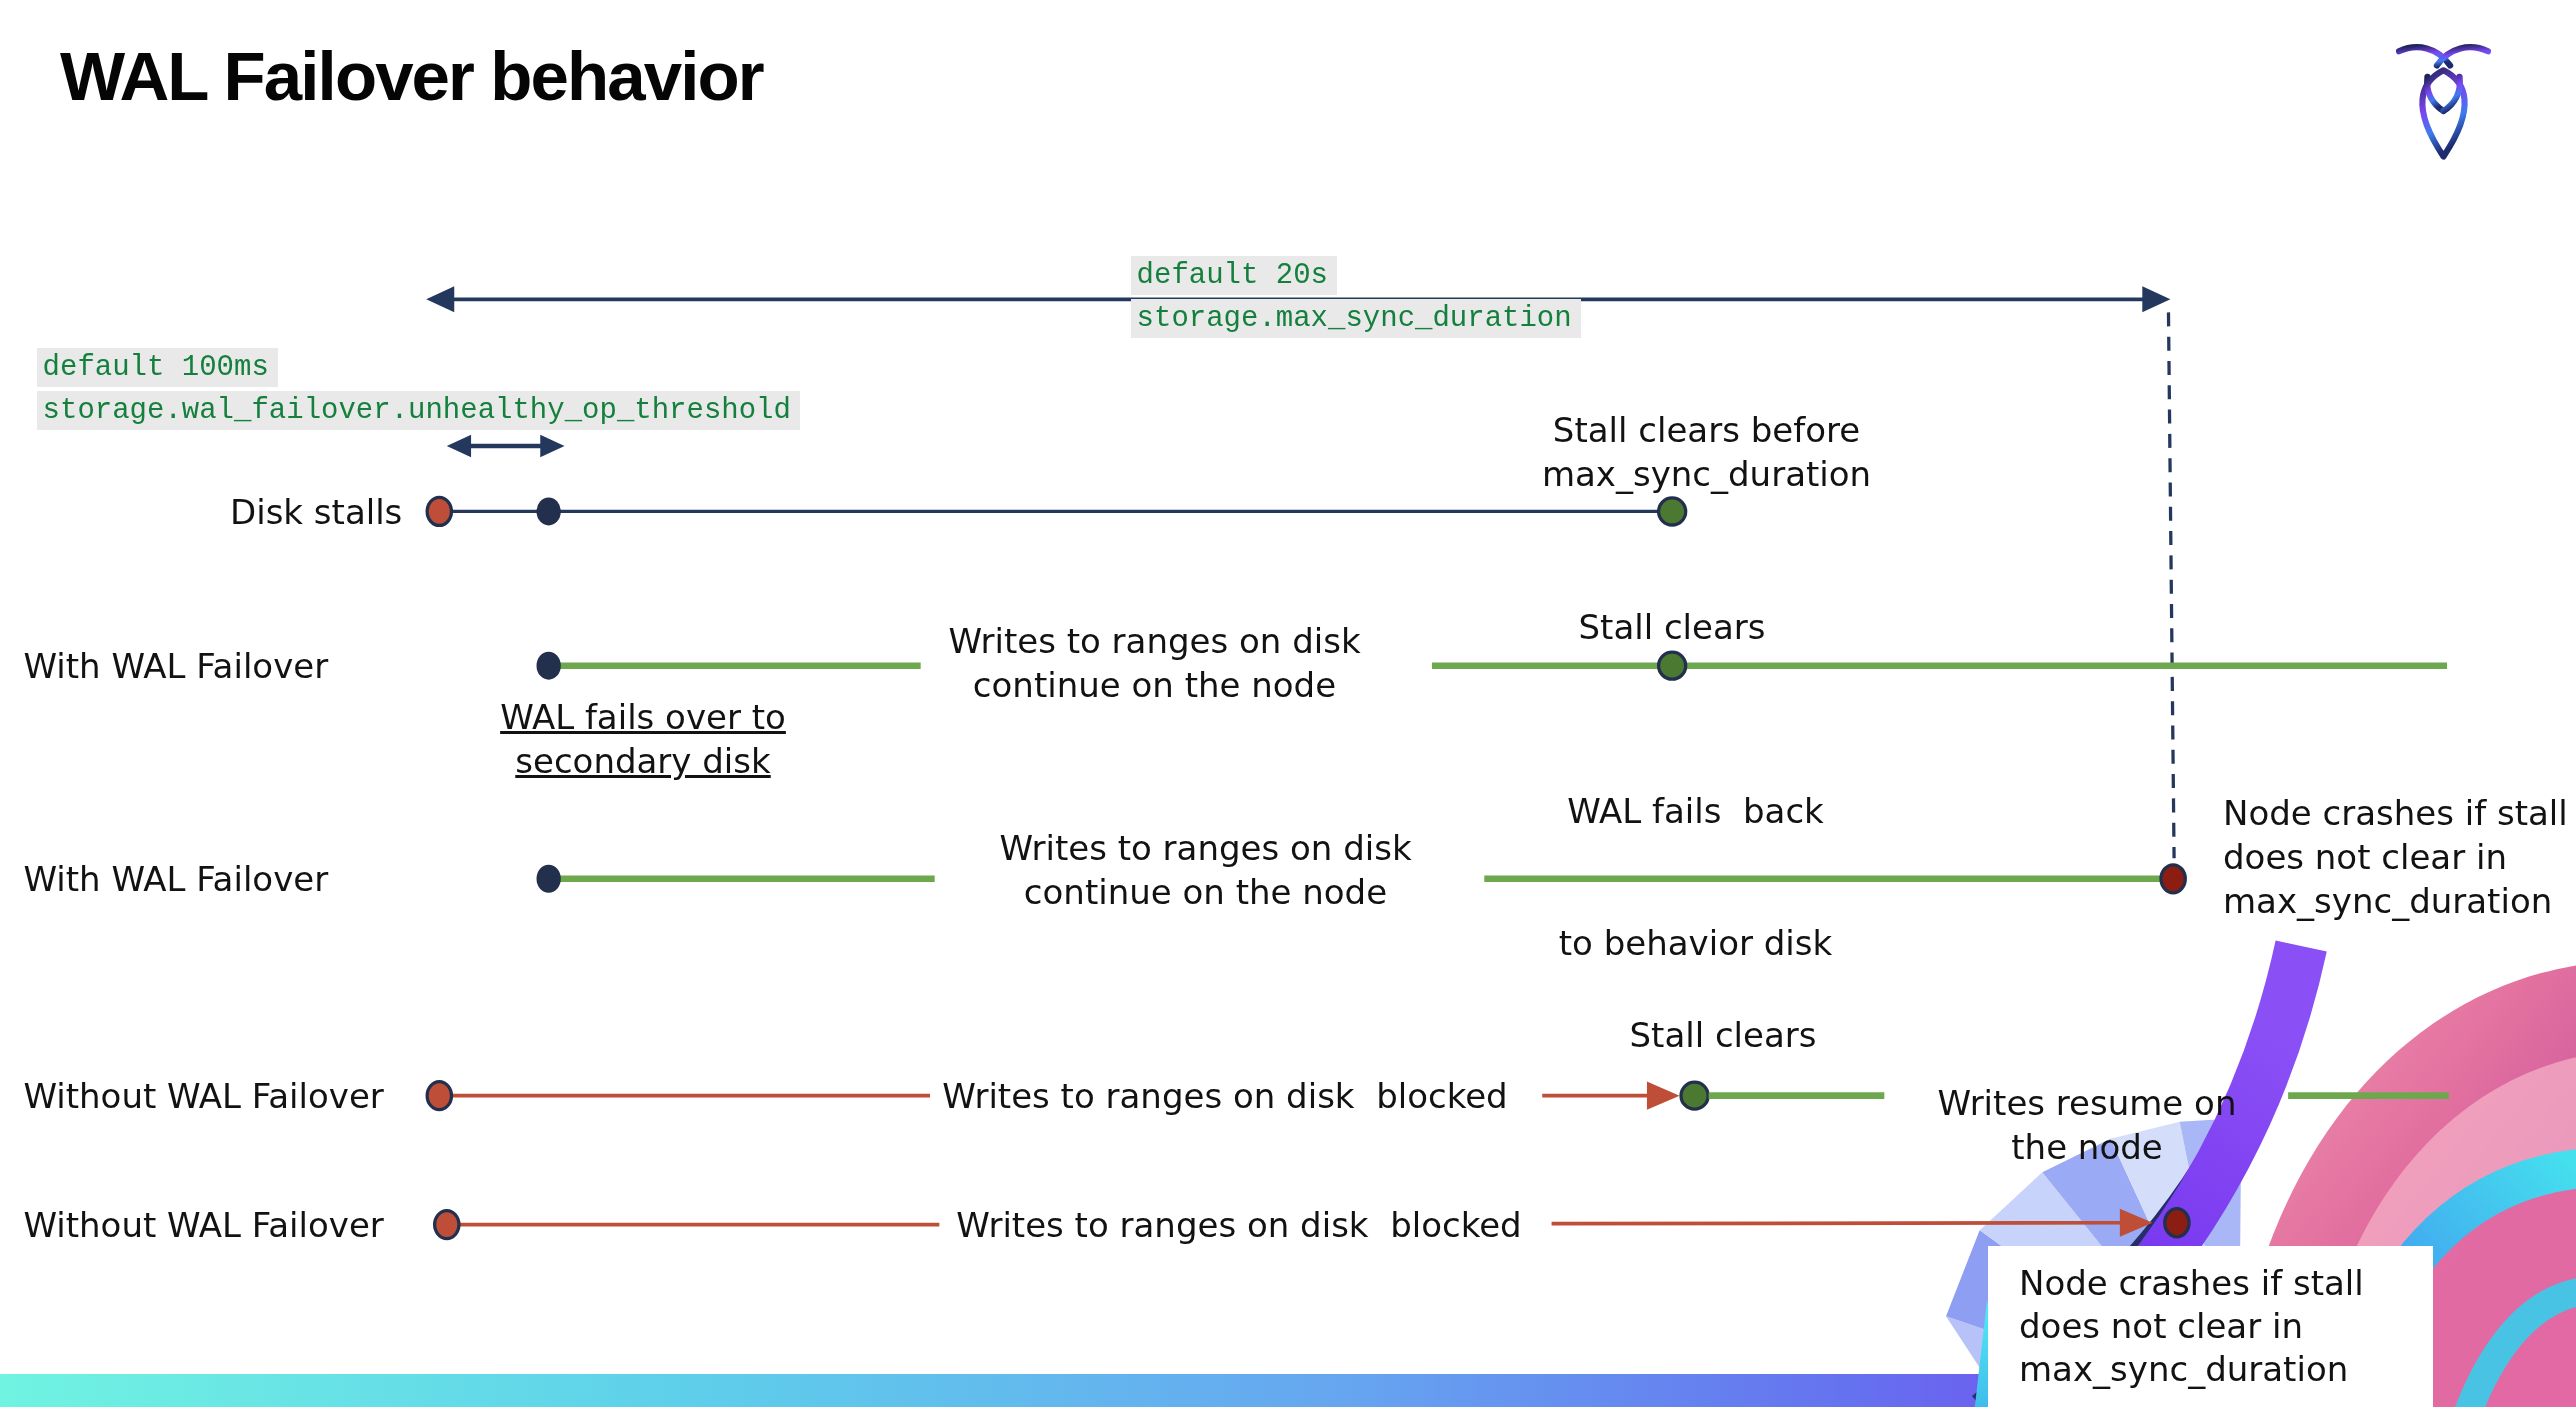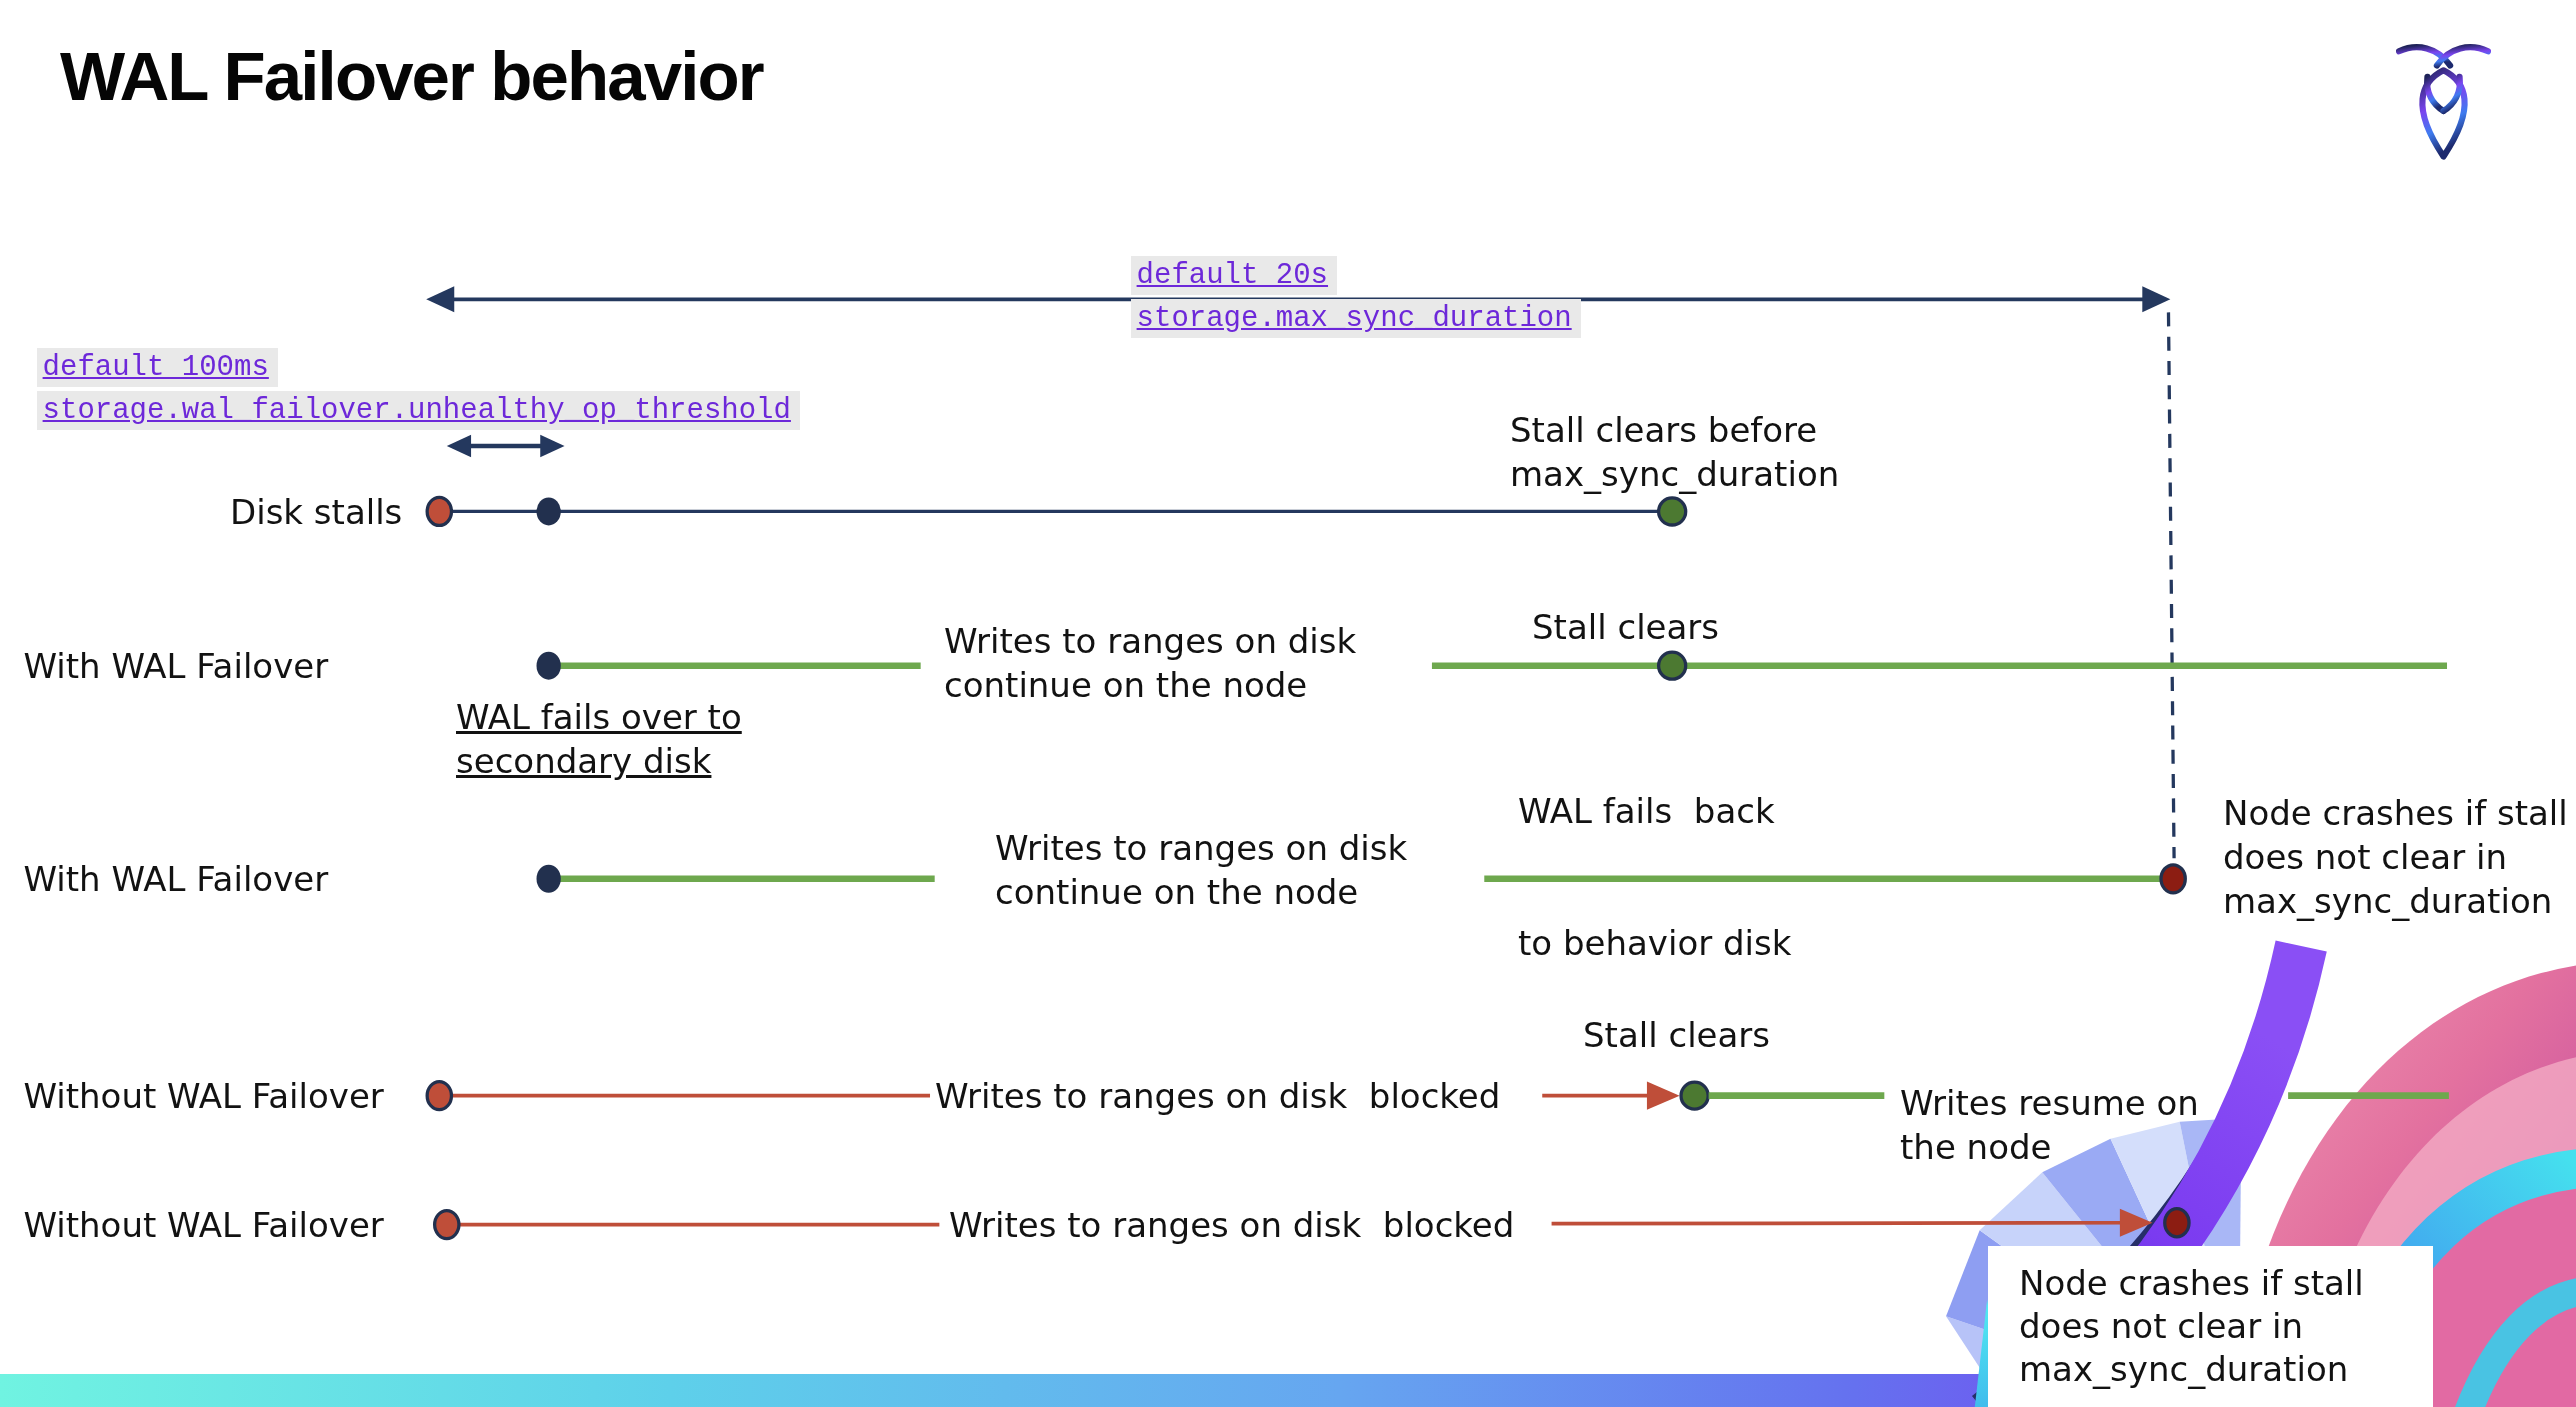--- a/index.html
+++ b/index.html
@@ -10,28 +10,28 @@
   #bottom-bar{z-index:1;}
   #brand-art{z-index:2;}
   #diagram{z-index:3;}
   #annotation-box{z-index:4;}
   .lbl,.code-label,#page-title,#logo{z-index:5;}
 
   #page-title{left:60px;top:37px;font-size:69px;font-weight:bold;color:#050505;
               letter-spacing:-1.9px;font-family:"Liberation Sans","DejaVu Sans",sans-serif;}
 
   .lbl{position:absolute;font-size:34px;color:#121212;line-height:44px;}
-  .lbl.center{}
+  .lbl.center{text-align:center;}
   .lbl .ln{display:block;}
   .pre{white-space:pre;}
 
   .code-label{position:absolute;display:flex;flex-direction:column;align-items:flex-start;gap:4.7px;}
-  .code-line{display:inline-block;background:#e9e9e9;color:#6d28d9;
+  .code-line{display:inline-block;background:#e9e9e9;color:#15803d;
              font-family:"Liberation Mono","DejaVu Sans Mono",monospace;
-             font-size:29px;line-height:37px;padding:0.9px 9.3px 0.9px 5.6px;white-space:pre;text-decoration:underline;}
+             font-size:29px;line-height:37px;padding:0.9px 9.3px 0.9px 5.6px;white-space:pre;}
 
   #bottom-bar{left:0;top:1374px;width:2576px;height:34px;
     background:linear-gradient(90deg,#70f3e1 0%,#5ed0ea 26%,#66a6f0 52%,#6571ef 72%,#7b3bf1 90%,#6d2de9 100%);}
 
   #annotation-box{left:1988px;top:1246px;width:445px;height:162px;background:#ffffff;}
 </style>
 </head>
 <body>
 
 <div id="page-title" class="abs">WAL Failover behavior</div>

